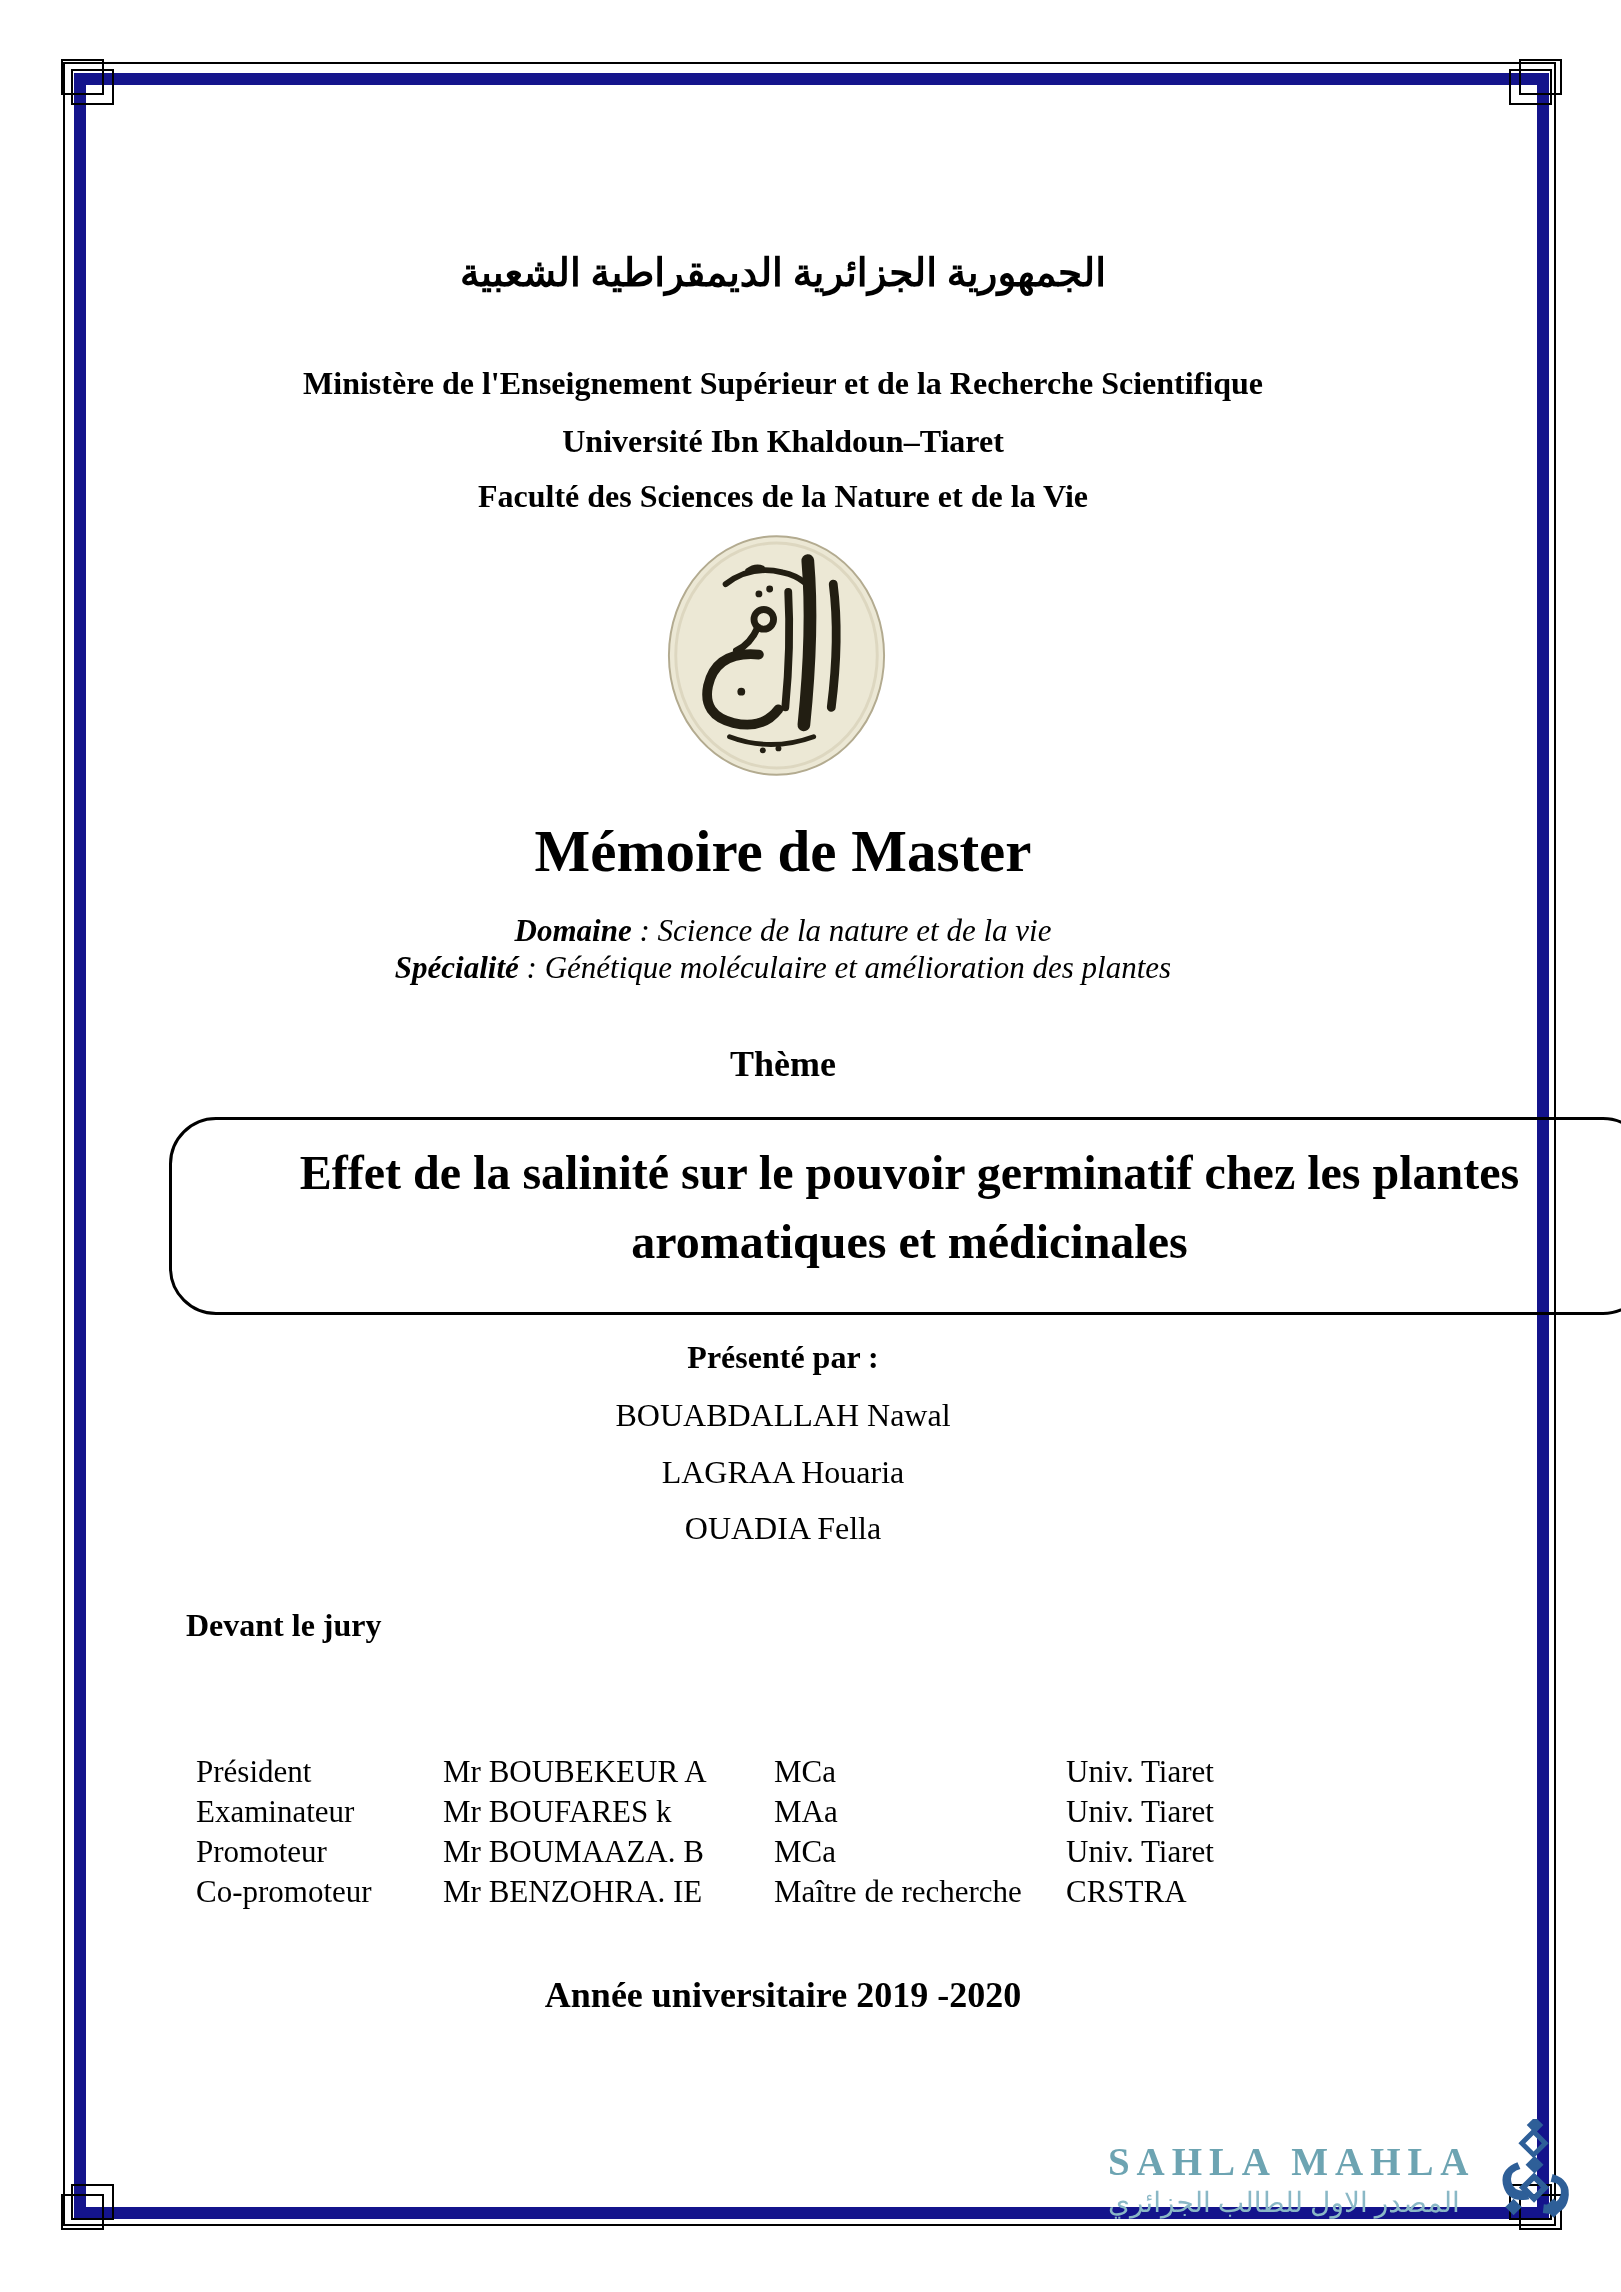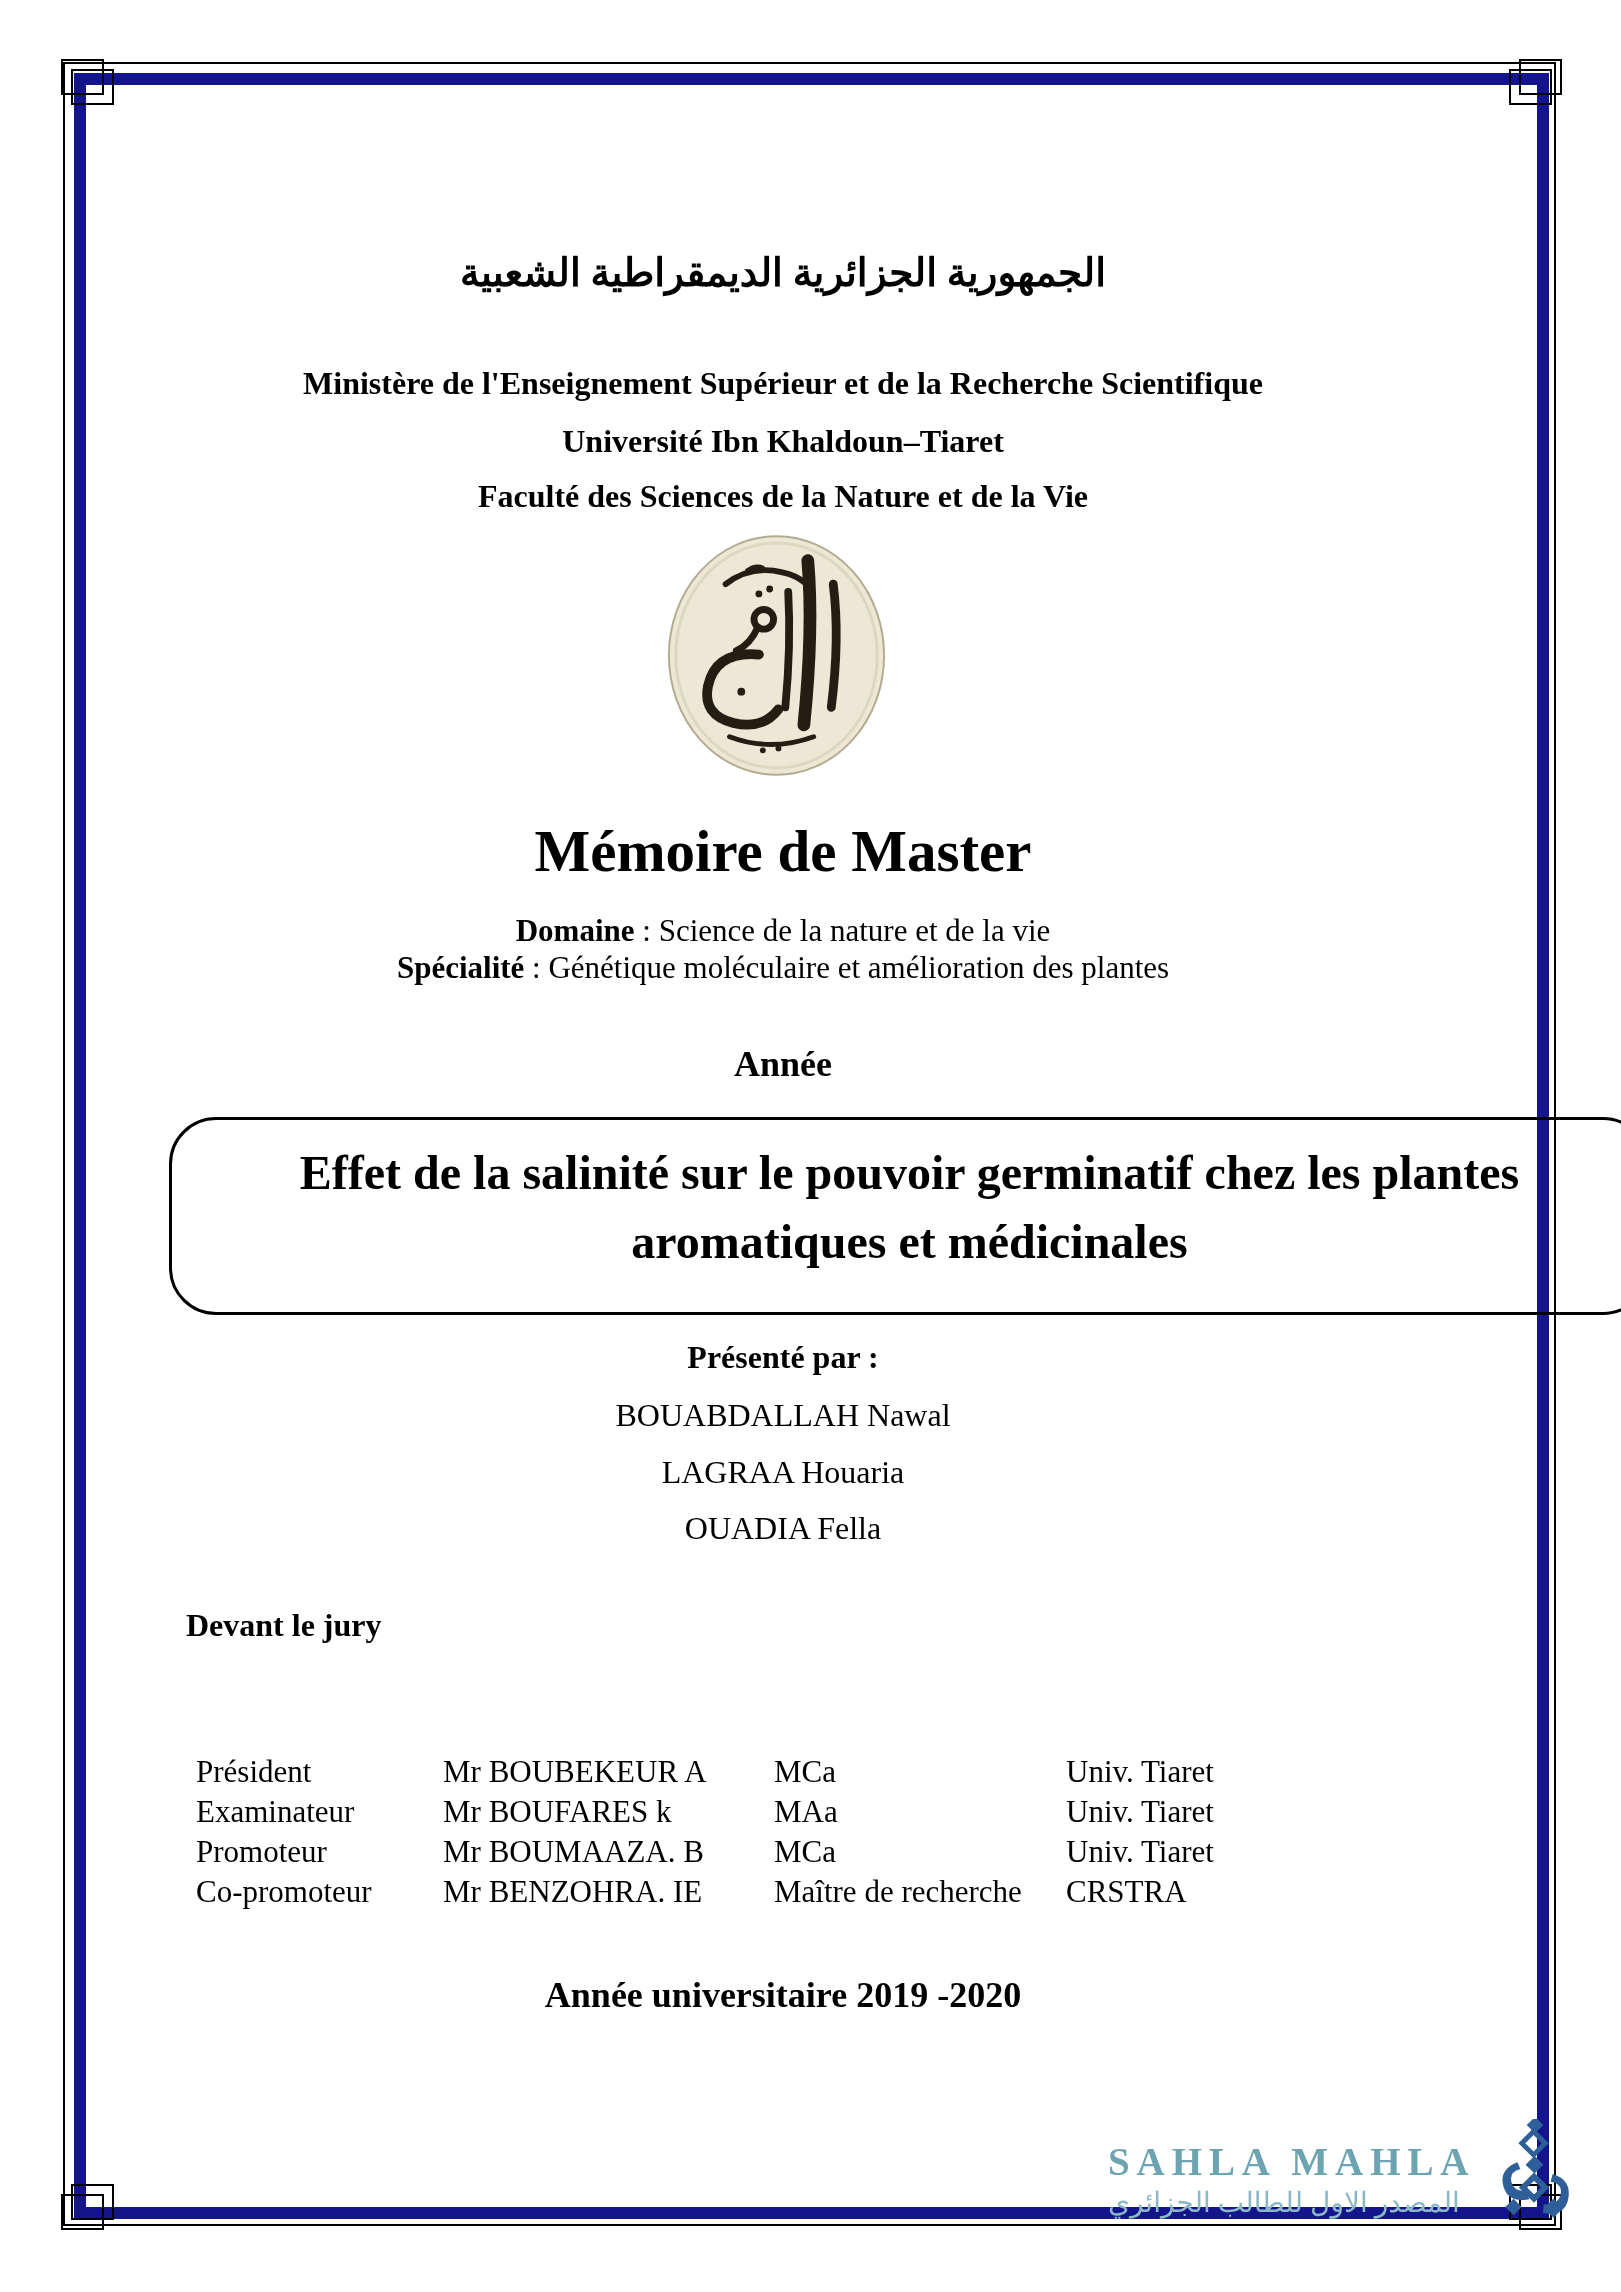--- a/index.html
+++ b/index.html
@@ -33,21 +33,21 @@
   .csq.bl-a{left:61px;bottom:63px;} .csq.bl-b{left:71px;bottom:73px;}
   .csq.br-a{right:59px;bottom:63px;} .csq.br-b{right:69px;bottom:73px;}
   
   .center{position:absolute;left:0;right:55px;text-align:center;}
   .arabic-title{top:245px;font-size:39px;font-weight:bold;direction:rtl;line-height:55px;}
   .ministry{top:365px;font-size:32px;font-weight:bold;}
   .university{top:423px;font-size:32px;font-weight:bold;}
   .faculty{top:478px;font-size:32px;font-weight:bold;}
   .seal-wrap{top:533px;right:69px;}
   .degree-title{top:817px;font-size:59px;font-weight:bold;}
-  .fields{top:912px;font-size:31px;line-height:37px;}
+  .fields{top:912px;font-size:31px;line-height:37px;font-style:italic;}
   .fields .lbl{font-weight:bold;}
   .theme-label{top:1043px;font-size:36px;font-weight:bold;}
   .theme-box{
     position:absolute;left:169px;top:1117px;width:1481px;height:198px;
     box-sizing:border-box;border:3.9px solid #000;border-radius:47px;
     display:flex;align-items:center;justify-content:center;
     padding:3.9px 23.5px 21.6px 23.5px;text-align:center;
     font-size:48px;font-weight:bold;line-height:69px;
   }
   .presented-label{top:1339px;font-size:32px;font-weight:bold;}
@@ -119,21 +119,21 @@
     </svg>
   </div>
 
   <div class="center degree-title">Mémoire de Master</div>
 
   <div class="center fields">
     <div><span class="lbl">Domaine</span><span> : </span><span>Science de la nature et de la vie</span></div>
     <div><span class="lbl">Spécialité</span><span> : </span><span>Génétique moléculaire et amélioration des plantes</span></div>
   </div>
 
-  <div class="center theme-label">Année</div>
+  <div class="center theme-label">Thème</div>
 
   <div class="theme-box">
     <span>Effet de la salinité sur le pouvoir germinatif chez les plantes aromatiques et médicinales</span>
   </div>
 
   <div class="center presented-label">Présenté par :</div>
   <div class="center authors">
     <div class="author">BOUABDALLAH Nawal</div>
     <div class="author">LAGRAA Houaria</div>
     <div class="author">OUADIA Fella</div>

